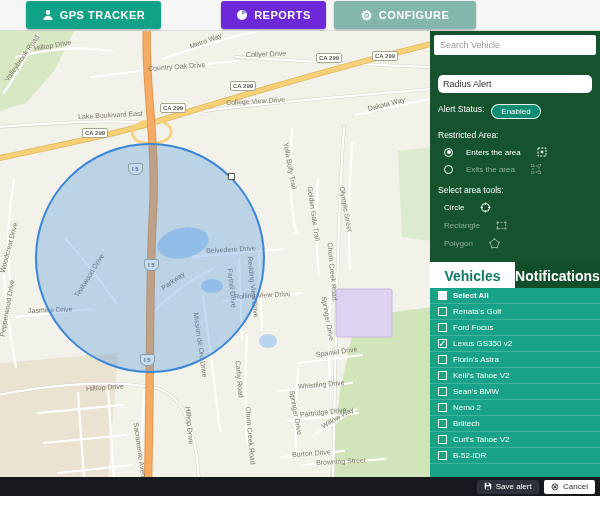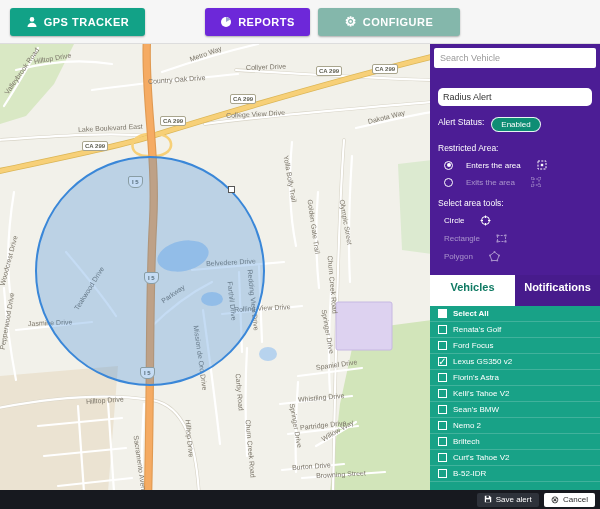--- a/index.html
+++ b/index.html
@@ -1,20 +1,20 @@
 <!DOCTYPE html>
 <html><head>
 <meta charset="utf-8">
 <style>
   * { box-sizing: border-box; }
   body { margin:0; font-family:"Liberation Sans", sans-serif; background:#e8e8e8; }
   .app { width:600px; height:509px; position:relative; background:#fff; overflow:hidden; }
 
   
-  .top-nav { height:44px; background:#f6f6f6; border-bottom:1px solid #ddd; display:flex; align-items:center; }
+  .top-nav { height:31px; background:#f6f6f6; border-bottom:1px solid #ddd; display:flex; align-items:center;padding-left:16px; }
   .nav-btn { height:28px; display:flex; align-items:center; justify-content:center; gap:6px;
              color:#fff; font-size:11px; font-weight:bold; letter-spacing:.5px; border:none;
              border-radius:3px; box-shadow:0 1px 2px rgba(0,0,0,.3); cursor:pointer;
              font-family:"Liberation Sans", sans-serif; }
   .nav-gps { width:135px; margin-left:10px; background:#12a287; }
   .nav-reports { width:105px; margin-left:60px; background:#6d28d9; }
   .nav-configure { width:142px; margin-left:8px; background:#84b7ab; }
   .nav-icon { display:flex; align-items:center; }
   .gear-glyph { font-size:13px; line-height:1; }
 
@@ -29,40 +29,40 @@
   .badge-ca, .badge-i { position:absolute; background:#fff; border:1px solid #a9a58d; color:#5c5c4e;
              font-size:6px; font-weight:bold; line-height:8px; padding:0 2px; }
   .badge-ca { border-radius:2px; }
   .badge-i  { border-radius:2px 2px 6px 6px; padding:1px 3px; }
   .geo-circle { position:absolute; left:35px; top:112px; width:230px; height:230px; border-radius:50%;
              background:rgba(64,140,220,.30); border:2px solid #3a87d8; }
   .circle-handle { position:absolute; left:228px; top:142px; width:7px; height:7px; background:#fff;
              border:1px solid #555; cursor:nwse-resize; }
 
   
-  .sidebar { width:170px; height:446px; background:#4c1d95; color:#fff; font-size:8px;
+  .sidebar { width:170px; height:446px; background:#14532d; color:#fff; font-size:8px;
              display:flex; flex-direction:column; position:relative; }
   .search-input { margin:4px; height:20px; border:none; border-radius:2px; padding:0 6px;
              font-size:9px; font-family:"Liberation Sans", sans-serif; color:#333; }
   .search-input::placeholder { color:#9a9a9a; }
   .alert-name-input { margin:16px 8px 0 8px; height:18px; border:none; border-radius:5px; padding:0 5px;
              font-size:9px; font-family:"Liberation Sans", sans-serif; color:#333; }
   .status-row { display:flex; align-items:flex-start; gap:7px; margin:11px 8px 0 8px; }
   .side-label { font-size:8.5px; }
   .pill { background:#0e8d74; border:1px solid rgba(255,255,255,.9); border-radius:9px;
              padding:2px 9px; font-size:8px; cursor:pointer; }
   .section-label { margin:11px 8px 0 8px; font-size:8.5px; }
   .opt-row { display:flex; align-items:center; gap:13px; margin:7px 8px 0 14px; cursor:pointer; }
   .opt-row.dim { color:rgba(255,255,255,.5); }
   .opt-row.dim svg { opacity:.5; }
   .radio { width:9px; height:9px; border:1px solid #fff; border-radius:50%; position:relative; flex:none; }
   .radio.sel::after { content:''; position:absolute; inset:1.5px; background:#fff; border-radius:50%; }
   .opt-icon { display:flex; align-items:center; margin-left:3px; }
   .side-tabs { display:flex; margin-top:13px; }
-  .side-tab { flex:1; text-align:center; padding:6px 0 13px; font-size:11px; font-weight:bold; cursor:pointer; }
+  .side-tab { flex:1; text-align:center; padding:6px 0 4px; font-size:14px; font-weight:bold; cursor:pointer; }
   .side-tab.active { background:#fff; color:#0f7a63; }
   .side-tab.inactive { background:rgba(0,0,0,.06); color:#fff; }
   .vehicle-list { flex:1; overflow:hidden; background:#18a287; }
   .veh-row { display:flex; align-items:center; gap:6px; height:16px; padding:0 8px;
              border-bottom:1px solid rgba(255,255,255,.18); cursor:pointer; }
   .veh-row:first-child { font-weight:bold; }
   .veh-cb { width:9px; height:9px; border:1px solid #fff; flex:none; display:flex; align-items:center;
              justify-content:center; font-size:10px; line-height:1; color:#fff; overflow:visible; }
   .veh-cb.all { background:#fff; }
 

